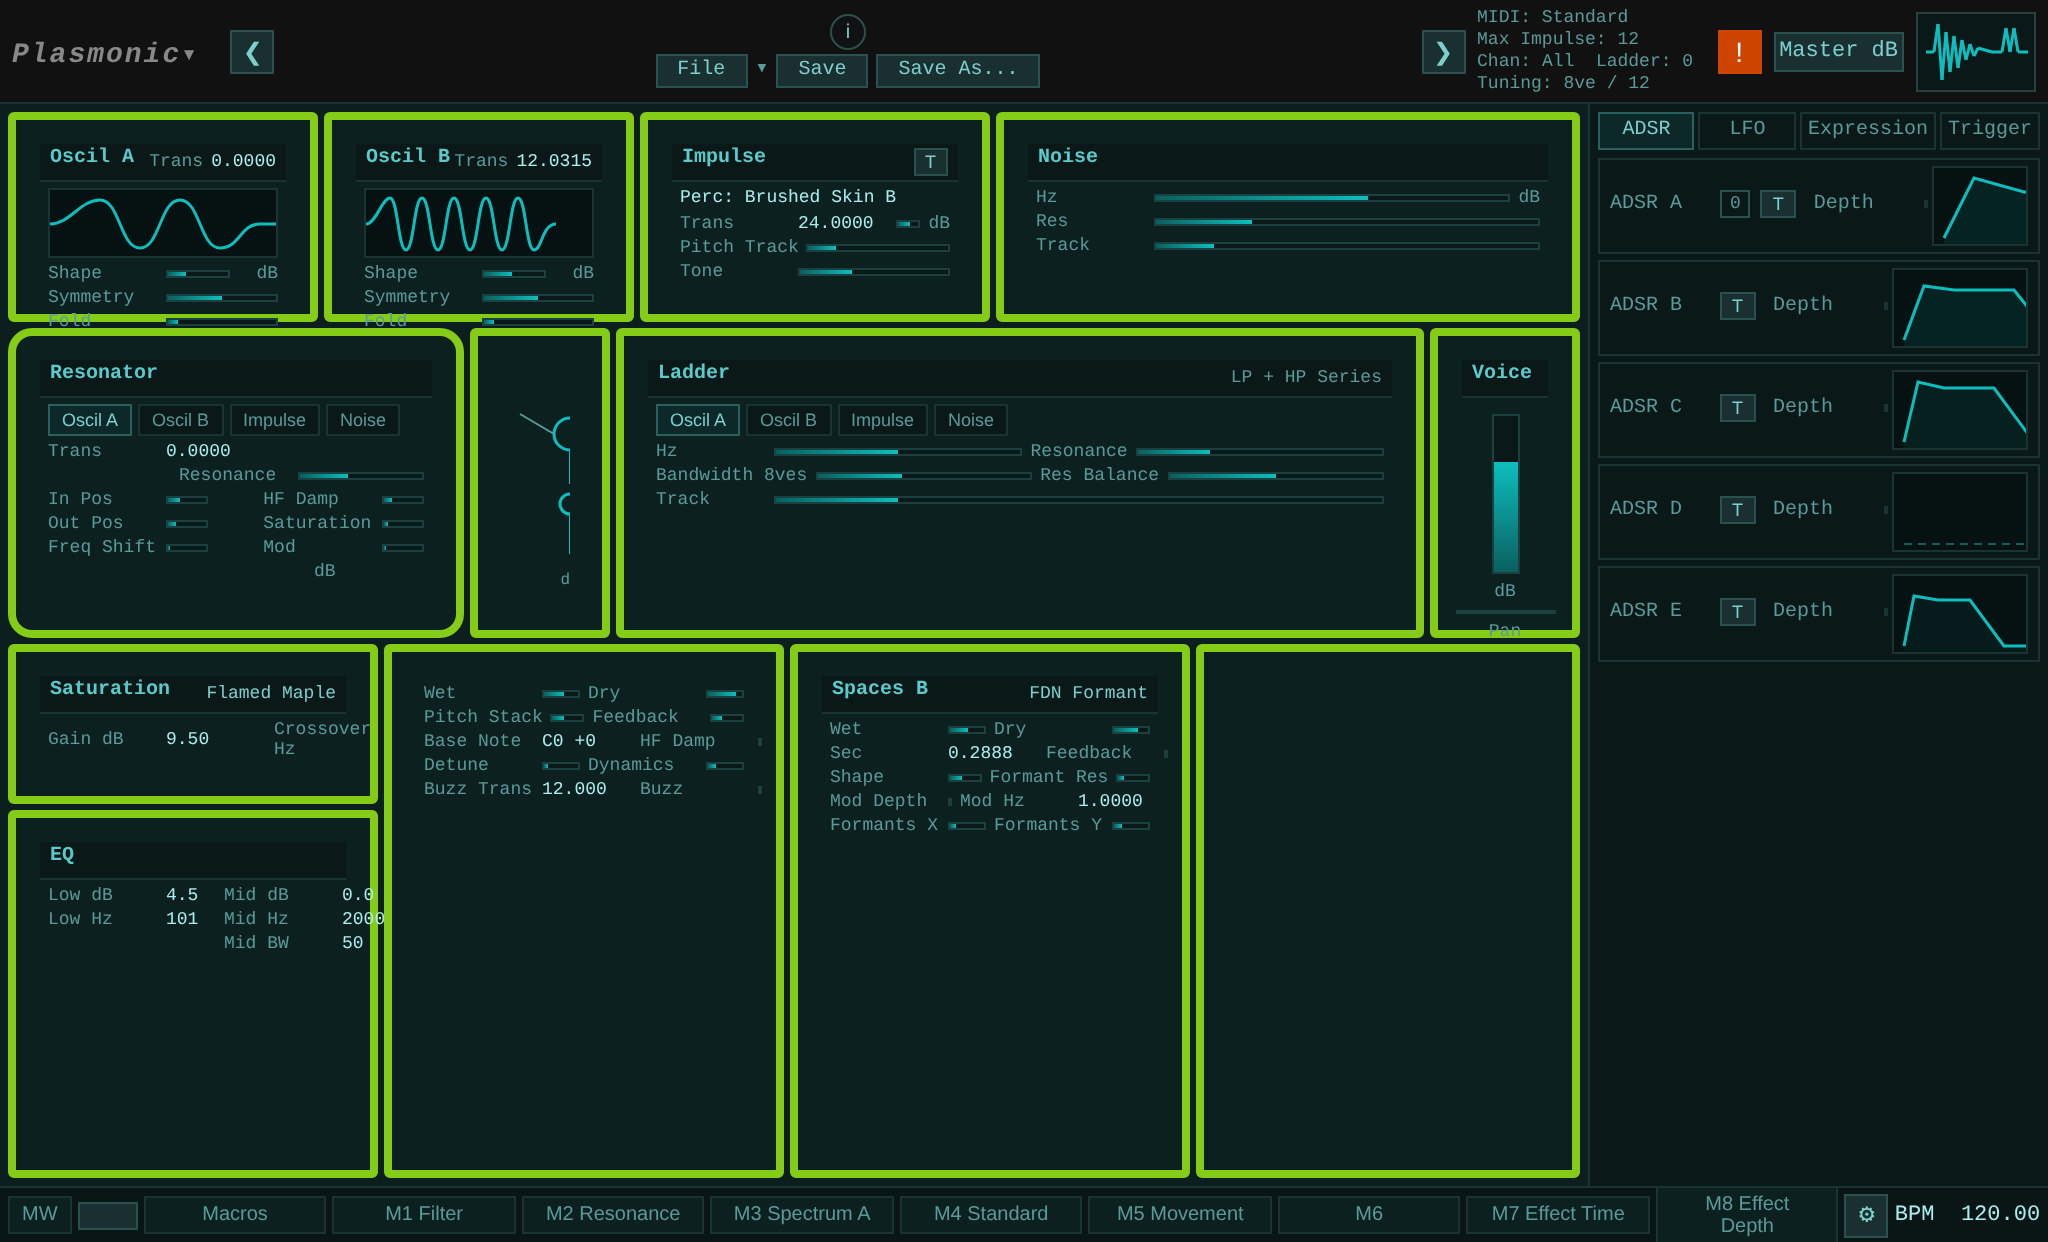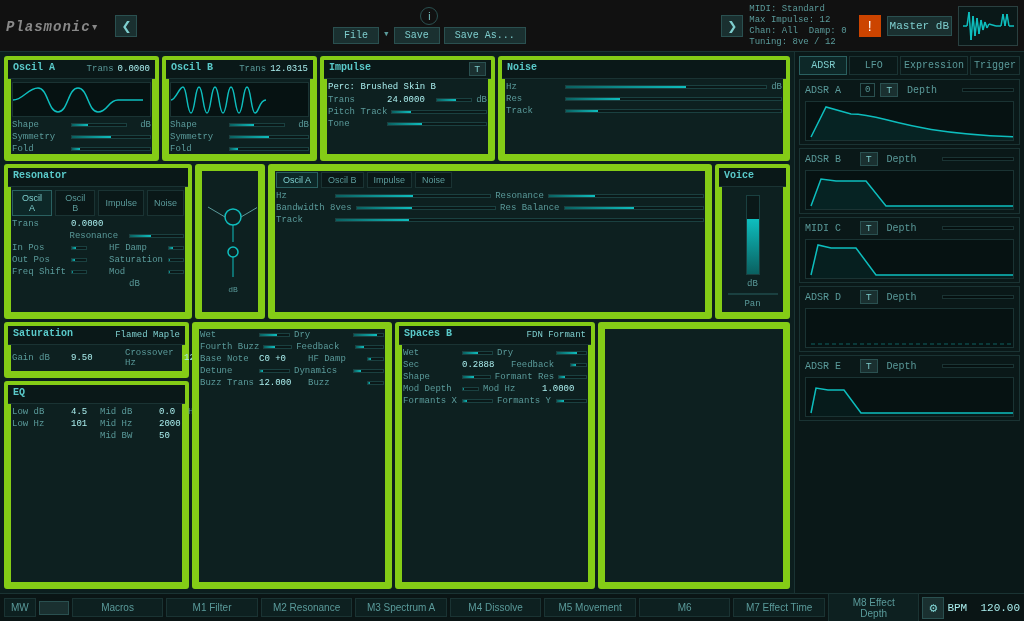--- a/index.html
+++ b/index.html
@@ -171,23 +171,23 @@
       background: #0a1818;
       border-left: 1px solid #1a3333;
       display: flex;
       flex-direction: column;
       padding: 4px;
     }
 
     
     .section-box {
       background: #0d2020;
-      border: 7px solid #84cc16;
+      border: 4px solid #84cc16;
       border-radius: 3px;
-      padding: 1px;
+      padding: 16px;
       position: relative;
     }
 
     .section-title {
       color: #5acaca;
       font-size: 10px;
       font-weight: bold;
       margin-bottom: 3px;
     }
 
@@ -221,21 +221,22 @@
     }
 
     
     .row2 {
       display: flex;
       gap: 3px;
       height: 155px;
     }
 
     .resonator-box {
-      width: 188px;
+      width: 228px;
+      border-radius: 12px;
     }
 
     .filter-center {
       flex: 1;
     }
 
     .voice-box {
       width: 75px;
     }
 
@@ -349,21 +350,21 @@
       border-color: #2a6060;
       color: #7ecece;
     }
 
     .adsr-row {
       background: #0a1818;
       border: 1px solid #1a3333;
       margin-bottom: 3px;
       padding: 3px 5px;
       display: flex;
-      flex-direction: column;
+      flex-direction: row;
       gap: 2px;
     }
 
     .adsr-header {
       display: flex;
       align-items: center;
       gap: 5px;
       margin-bottom: 2px;
     }
 
@@ -480,21 +481,21 @@
         <button class="file-btn">File</button>
         <span style="color:#5a9a9a;font-size:11px;cursor:pointer;">▾</span>
         <button class="file-btn">Save</button>
         <button class="file-btn">Save As...</button>
       </div>
     </div>
     <button class="nav-arrow">❯</button>
     <div class="midi-info">
       <span>MIDI: Standard</span>
       <span><span>Max Impulse:</span> <span>12</span></span>
-      <span><span>Chan:</span> <span>All</span>&nbsp;&nbsp;<span>Damp:</span> <span>0</span></span>
+      <span><span>Chan:</span> <span>All</span>&nbsp;&nbsp;<span>Ladder:</span> <span>0</span></span>
       <span>Tuning: 8ve / 12</span>
     </div>
     <button class="alert-btn">!</button>
     <button class="master-btn">Master dB</button>
     <div class="waveform-display">
       <svg width="55" height="36">
         <g stroke="#0ebebe" stroke-width="1.5" fill="none">
           <line x1="2" y1="18" x2="6" y2="18"></line>
           <line x1="6" y1="18" x2="8" y2="4"></line>
           <line x1="8" y1="4" x2="10" y2="32"></line>
@@ -718,20 +719,24 @@
                 <line x1="30" y1="48" x2="30" y2="65" stroke="#0ebebe" stroke-width="1"></line>
                 <circle cx="30" cy="75" r="5" fill="none" stroke="#0ebebe" stroke-width="1.5"></circle>
                 <line x1="5" y1="30" x2="22" y2="40" stroke="#5a9a9a" stroke-width="1"></line>
                 <line x1="55" y1="30" x2="38" y2="40" stroke="#5a9a9a" stroke-width="1"></line>
                 <line x1="30" y1="80" x2="30" y2="100" stroke="#0ebebe" stroke-width="1"></line>
                 <text x="30" y="115" fill="#5a9a9a" font-size="8" text-anchor="middle">dB</text>
               </svg>
             </div>
 
             <div class="section-box" style="flex:1;">
+              <div class="section-title-bar">
+                <span class="section-title">Ladder</span>
+                <span style="color:#5a9a9a;font-size:9px;">LP + HP Series</span>
+              </div>
               <div style="display:flex;gap:3px;margin-bottom:3px;">
                 <button class="mini-btn active">Oscil A</button>
                 <button class="mini-btn">Oscil B</button>
                 <button class="mini-btn">Impulse</button>
                 <button class="mini-btn">Noise</button>
               </div>
               <div class="param-row">
                 <span class="param-label">Hz</span>
                 <div class="slider-track">
                     <div class="slider-fill" style="width:50%;"></div>
@@ -831,21 +836,21 @@
             <span class="param-label">Wet</span>
             <div class="slider-track">
                 <div class="slider-fill" style="width:60%;"></div>
               </div>
             <span class="param-label">Dry</span>
             <div class="slider-track">
                 <div class="slider-fill" style="width:80%;"></div>
               </div>
           </div>
           <div class="param-row">
-            <span class="param-label">Fourth Buzz</span>
+            <span class="param-label">Pitch Stack</span>
             <div class="slider-track">
                 <div class="slider-fill" style="width:40%;"></div>
               </div>
             <span class="param-label">Feedback</span>
             <div class="slider-track">
                 <div class="slider-fill" style="width:30%;"></div>
               </div>
           </div>
           <div class="param-row">
             <span class="param-label">Base Note</span>
@@ -969,21 +974,21 @@
         <div class="adsr-graph">
           <svg width="100%" height="38">
             <path d="M5,35 L15,8 L30,10 L60,10 L80,35 L210,35" stroke="#0ebebe" stroke-width="1.5" fill="none"></path>
             <path d="M5,35 L15,8 L30,10 L60,10 L80,35 L210,35 L210,38 L5,38 Z" fill="rgba(14,190,190,0.1)"></path>
           </svg>
         </div>
       </div>
 
       <div class="adsr-row">
         <div class="adsr-header">
-          <span class="adsr-label">MIDI C</span>
+          <span class="adsr-label">ADSR C</span>
           <button class="t-btn">T</button>
           <span class="adsr-label" style="margin-left:4px;">Depth</span>
           <div class="depth-slider" style="flex:1;"></div>
         </div>
         <div class="adsr-graph">
           <svg width="100%" height="38">
             <path d="M5,35 L12,5 L25,8 L50,8 L70,35 L210,35" stroke="#0ebebe" stroke-width="1.5" fill="none"></path>
             <path d="M5,35 L12,5 L25,8 L50,8 L70,35 L210,35 L210,38 L5,38 Z" fill="rgba(14,190,190,0.08)"></path>
           </svg>
         </div>
@@ -1022,21 +1027,21 @@
 
   </div>
 
   <div class="bottom-bar">
     <button class="mw-btn">MW</button>
     <div style="width:30px;height:14px;background:#1a3030;border:1px solid #2a5050;"></div>
     <button class="macro-btn">Macros</button>
     <button class="macro-btn">M1 Filter</button>
     <button class="macro-btn">M2 Resonance</button>
     <button class="macro-btn">M3 Spectrum A</button>
-    <button class="macro-btn">M4 Dissolve</button>
+    <button class="macro-btn">M4 Standard</button>
     <button class="macro-btn">M5 Movement</button>
     <button class="macro-btn">M6</button>
     <button class="macro-btn">M7 Effect Time</button>
     <button class="macro-btn">M8 Effect Depth</button>
     <div class="gear-btn">⚙</div>
     <span class="bpm-display">
       <span>BPM</span>&nbsp;
       <span>120.00</span>
     </span>
   </div>

